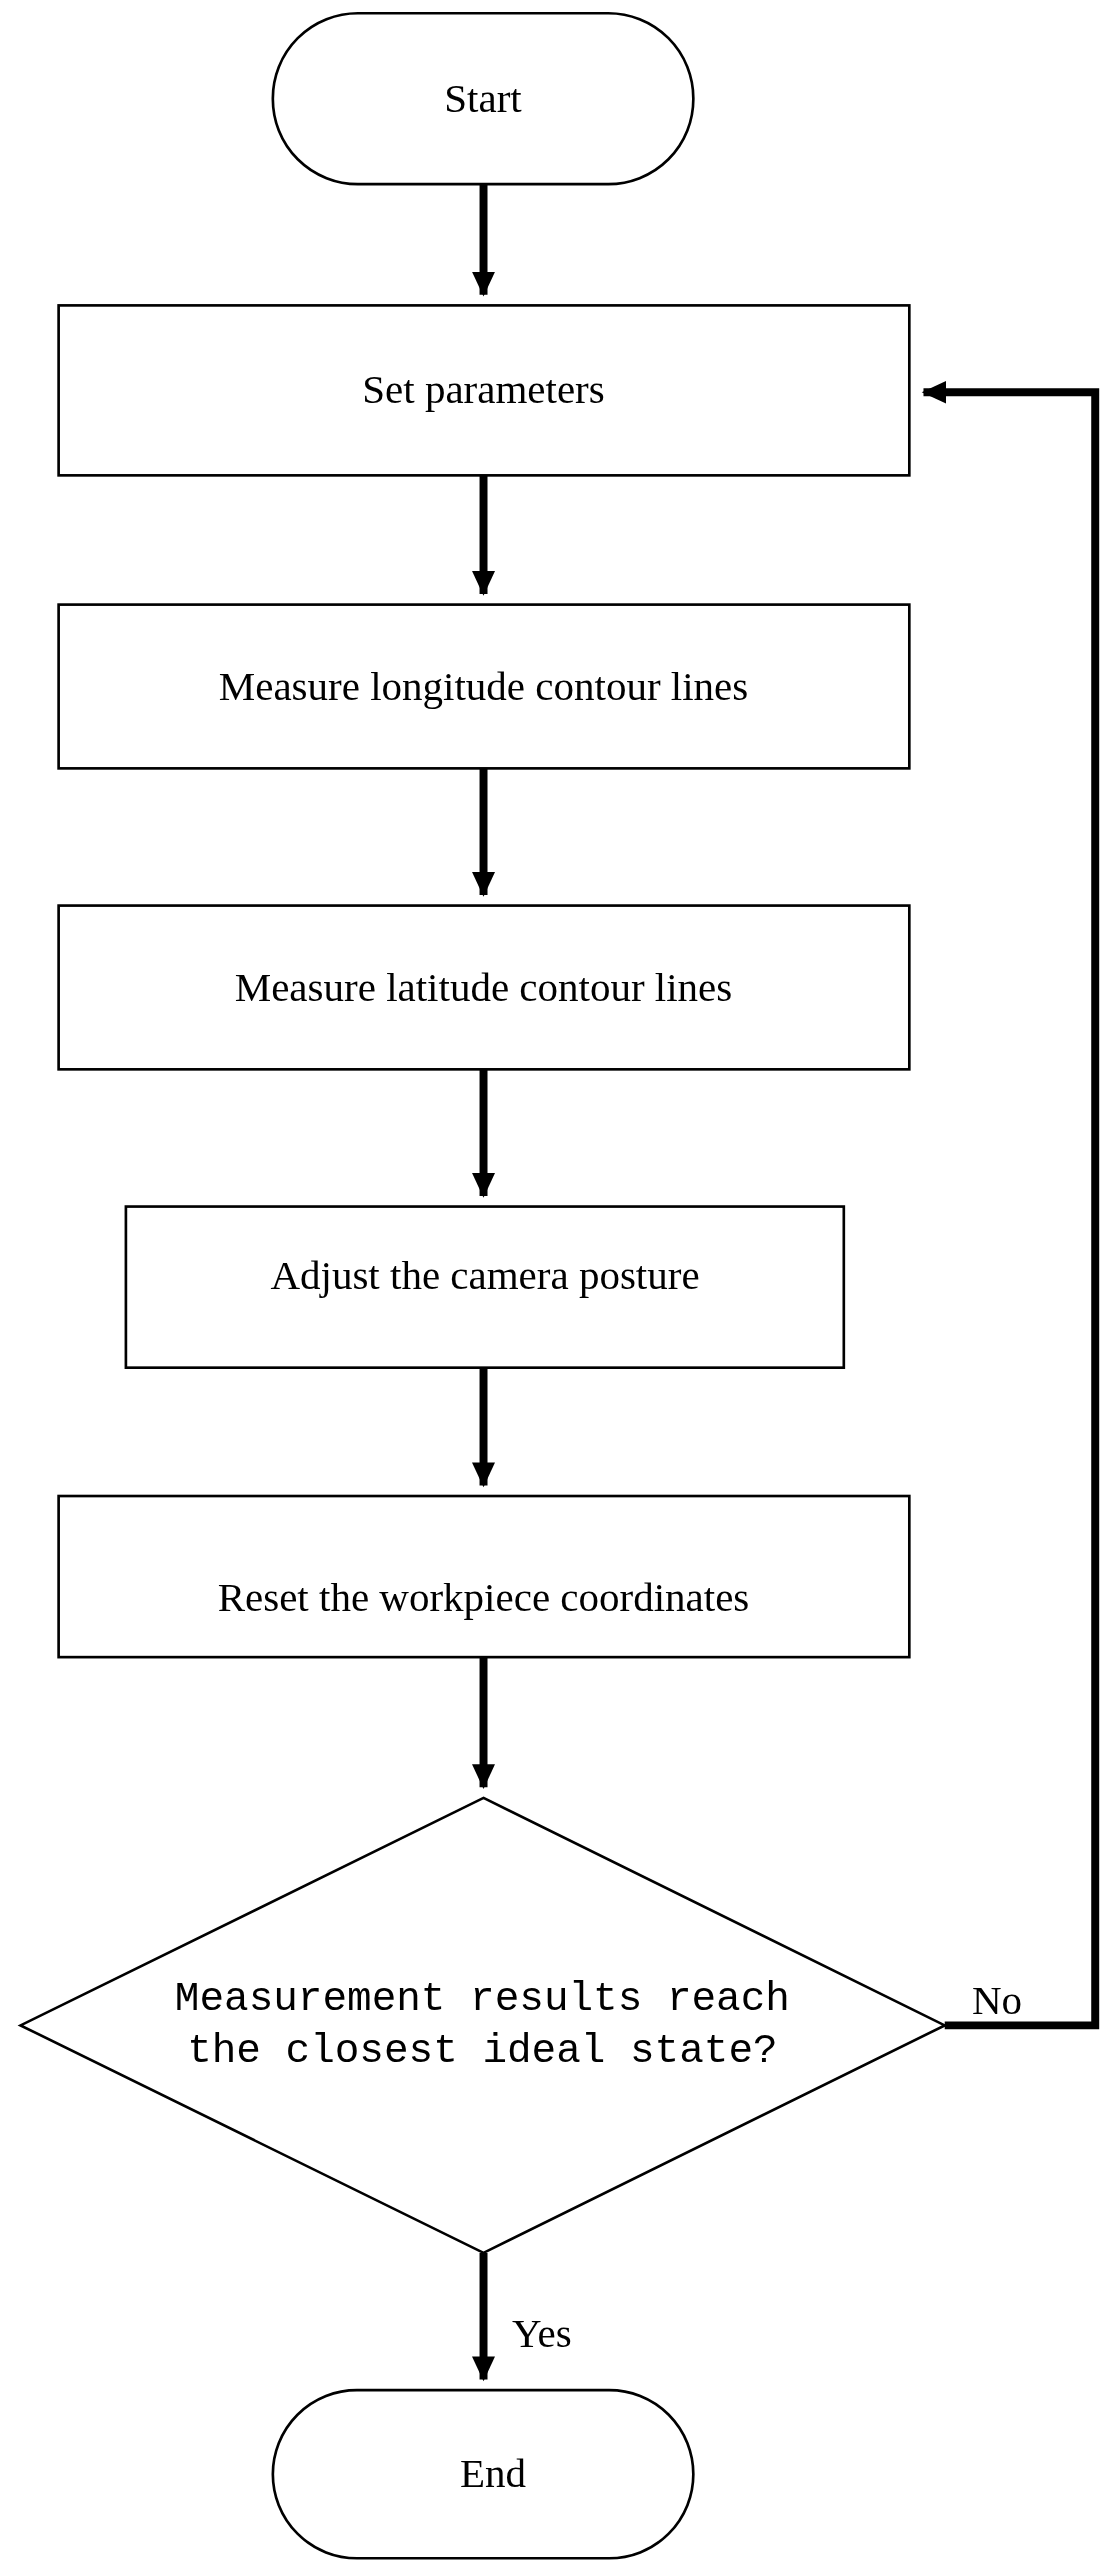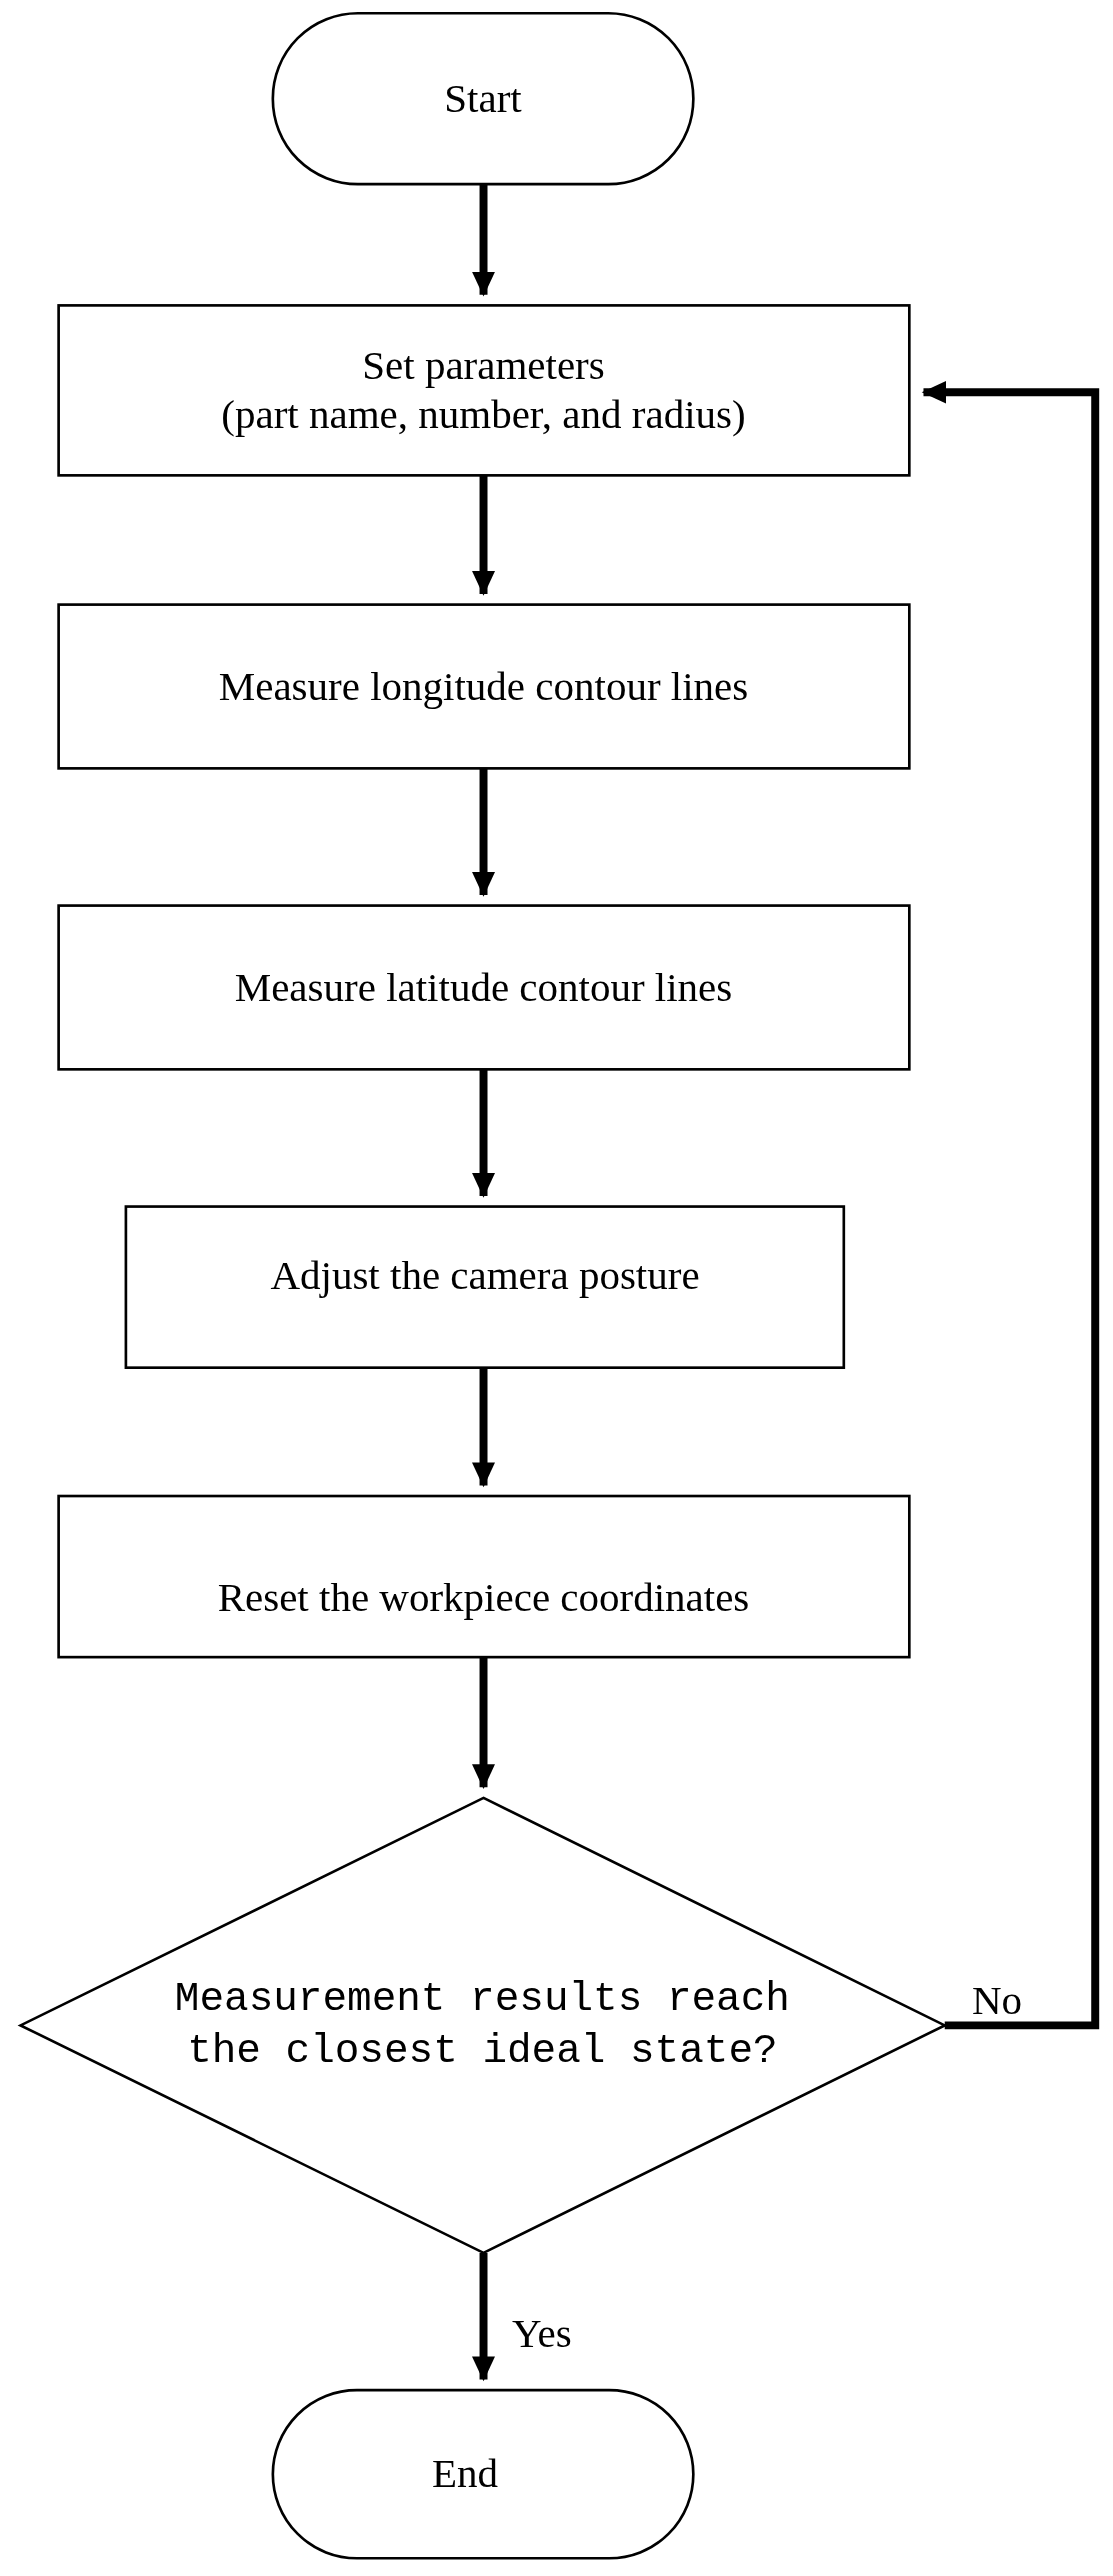--- a/index.html
+++ b/index.html
@@ -95,21 +95,20 @@
 
     <path d="M 1067 2288 L 1237 2288 L 1237 443 L 1043 443" fill="none" stroke="#000000" stroke-width="9" marker-end="url(#arrowhead-wide)"></path>
   </svg>
 
   <div class="node-label terminal-label" style="left:273px; top:13.3px; width:420px; height:171px;">
     <span class="ln">Start</span>
   </div>
 
   <div class="node-label process-label" style="left:58px; top:305px; width:851px; height:170px;border-radius:23px;">
     <span class="ln">Set parameters</span>
-    <span class="ln">(part name, number, and radius)</span>
   </div>
 
   <div class="node-label process-label" style="left:58px; top:605px; width:851px; height:164px;">
     <span class="ln">Measure longitude contour lines</span>
   </div>
 
   <div class="node-label process-label" style="left:58px; top:906px; width:851px; height:164px;">
     <span class="ln">Measure latitude contour lines</span>
   </div>
 
@@ -119,21 +118,21 @@
 
   <div class="node-label process-label" style="left:58px; top:1496px; width:851px; height:203px;">
     <span class="ln">Reset the workpiece coordinates</span>
   </div>
 
   <div class="node-label decision-label" style="left:20.4px; top:1926px; width:924px; height:198px;">
     <span class="ln">Measurement results reach</span>
     <span class="ln">the closest ideal state?</span>
   </div>
 
-  <div class="node-label terminal-label" style="left:255px; top:2390px; width:420px; height:168px;">
+  <div class="node-label terminal-label" style="left:283px; top:2390px; width:420px; height:168px;">
     <span class="ln">End</span>
   </div>
 
   <div class="edge-label" style="left:972px; top:1951px;">No</div>
 
   <div class="edge-label" style="left:512px; top:2284px;">Yes</div>
 
 </div>
 
 

